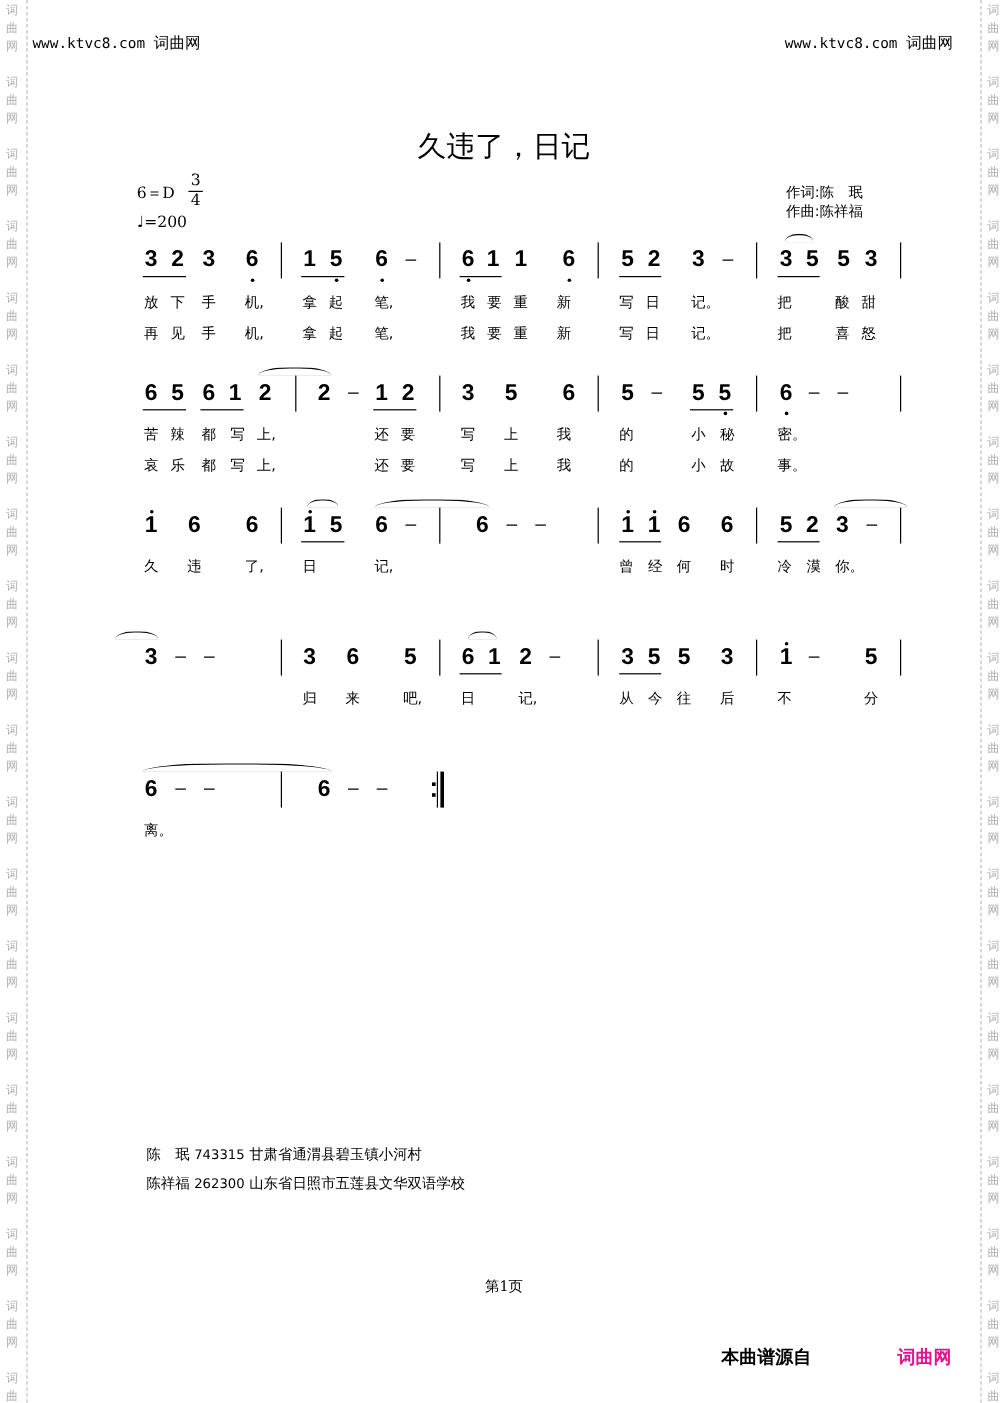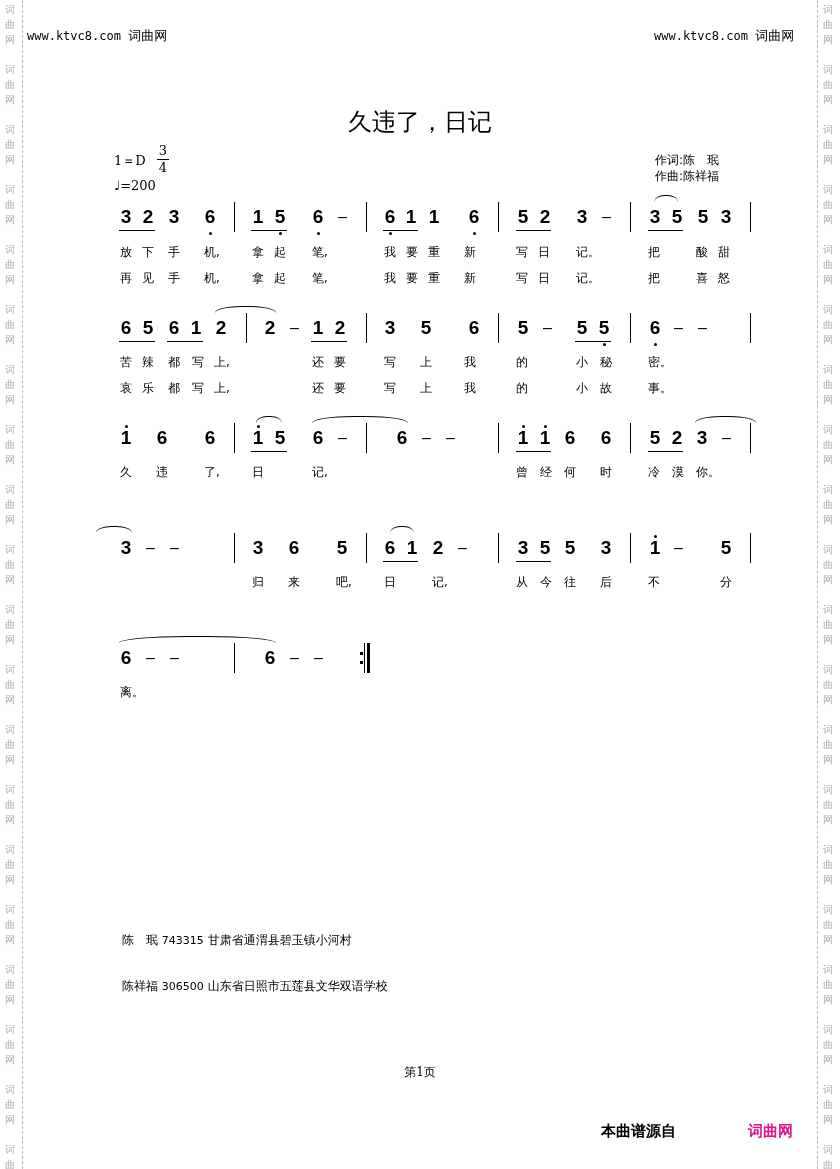--- a/index.html
+++ b/index.html
@@ -163,21 +163,21 @@
   <span>www.ktvc8.com</span>
   <span class="cn">词曲网</span>
 </div>
 <div class="hdr" style="left:654px;">
   <span>www.ktvc8.com</span>
   <span class="cn">词曲网</span>
 </div>
 
 <div class="title">久违了，日记</div>
 
-<div class="key">1＝D</div>
+<div class="key">6＝D</div>
 <div class="frac">
   <span class="num">3</span>
   <span>4</span>
 </div>
 <div class="tempo">
   <span>♩</span><span>=200</span>
 </div>
 <div class="credits">
   <div>作词:陈　珉</div>
   <div>作曲:陈祥福</div>
@@ -394,26 +394,26 @@
     <div class="dash" style="left: 314px; top: 648px;">–</div>
     <div class="endbar" style="left: 360px; top: 643px; width: 12px; height: 30px;">
       <div class="thin"></div>
       <div class="thick"></div>
       <div class="d" style="top: 9px;"></div>
       <div class="d" style="top: 18px;"></div>
     </div>
     <div class="lyric" style="left: 120px; top: 685px;">离。</div>
   </div>
 
-<div class="addr" style="top:932px;">
+<div class="addr" style="top:954px;">
   <span>陈　珉</span>
   <span style="font-size:11px;">743315</span>
   <span>甘肃省通渭县碧玉镇小河村</span>
 </div>
 <div class="addr" style="top:978px;">
   <span>陈祥福</span>
-  <span style="font-size:11px;">306500</span>
+  <span style="font-size:11px;">262300</span>
   <span>山东省日照市五莲县文华双语学校</span>
 </div>
 
 <div class="page">第1页</div>
 <div class="source">本曲谱源自</div>
 <div class="brand" style="color:#e0148c;">词曲网</div>
 
 </body></html>

